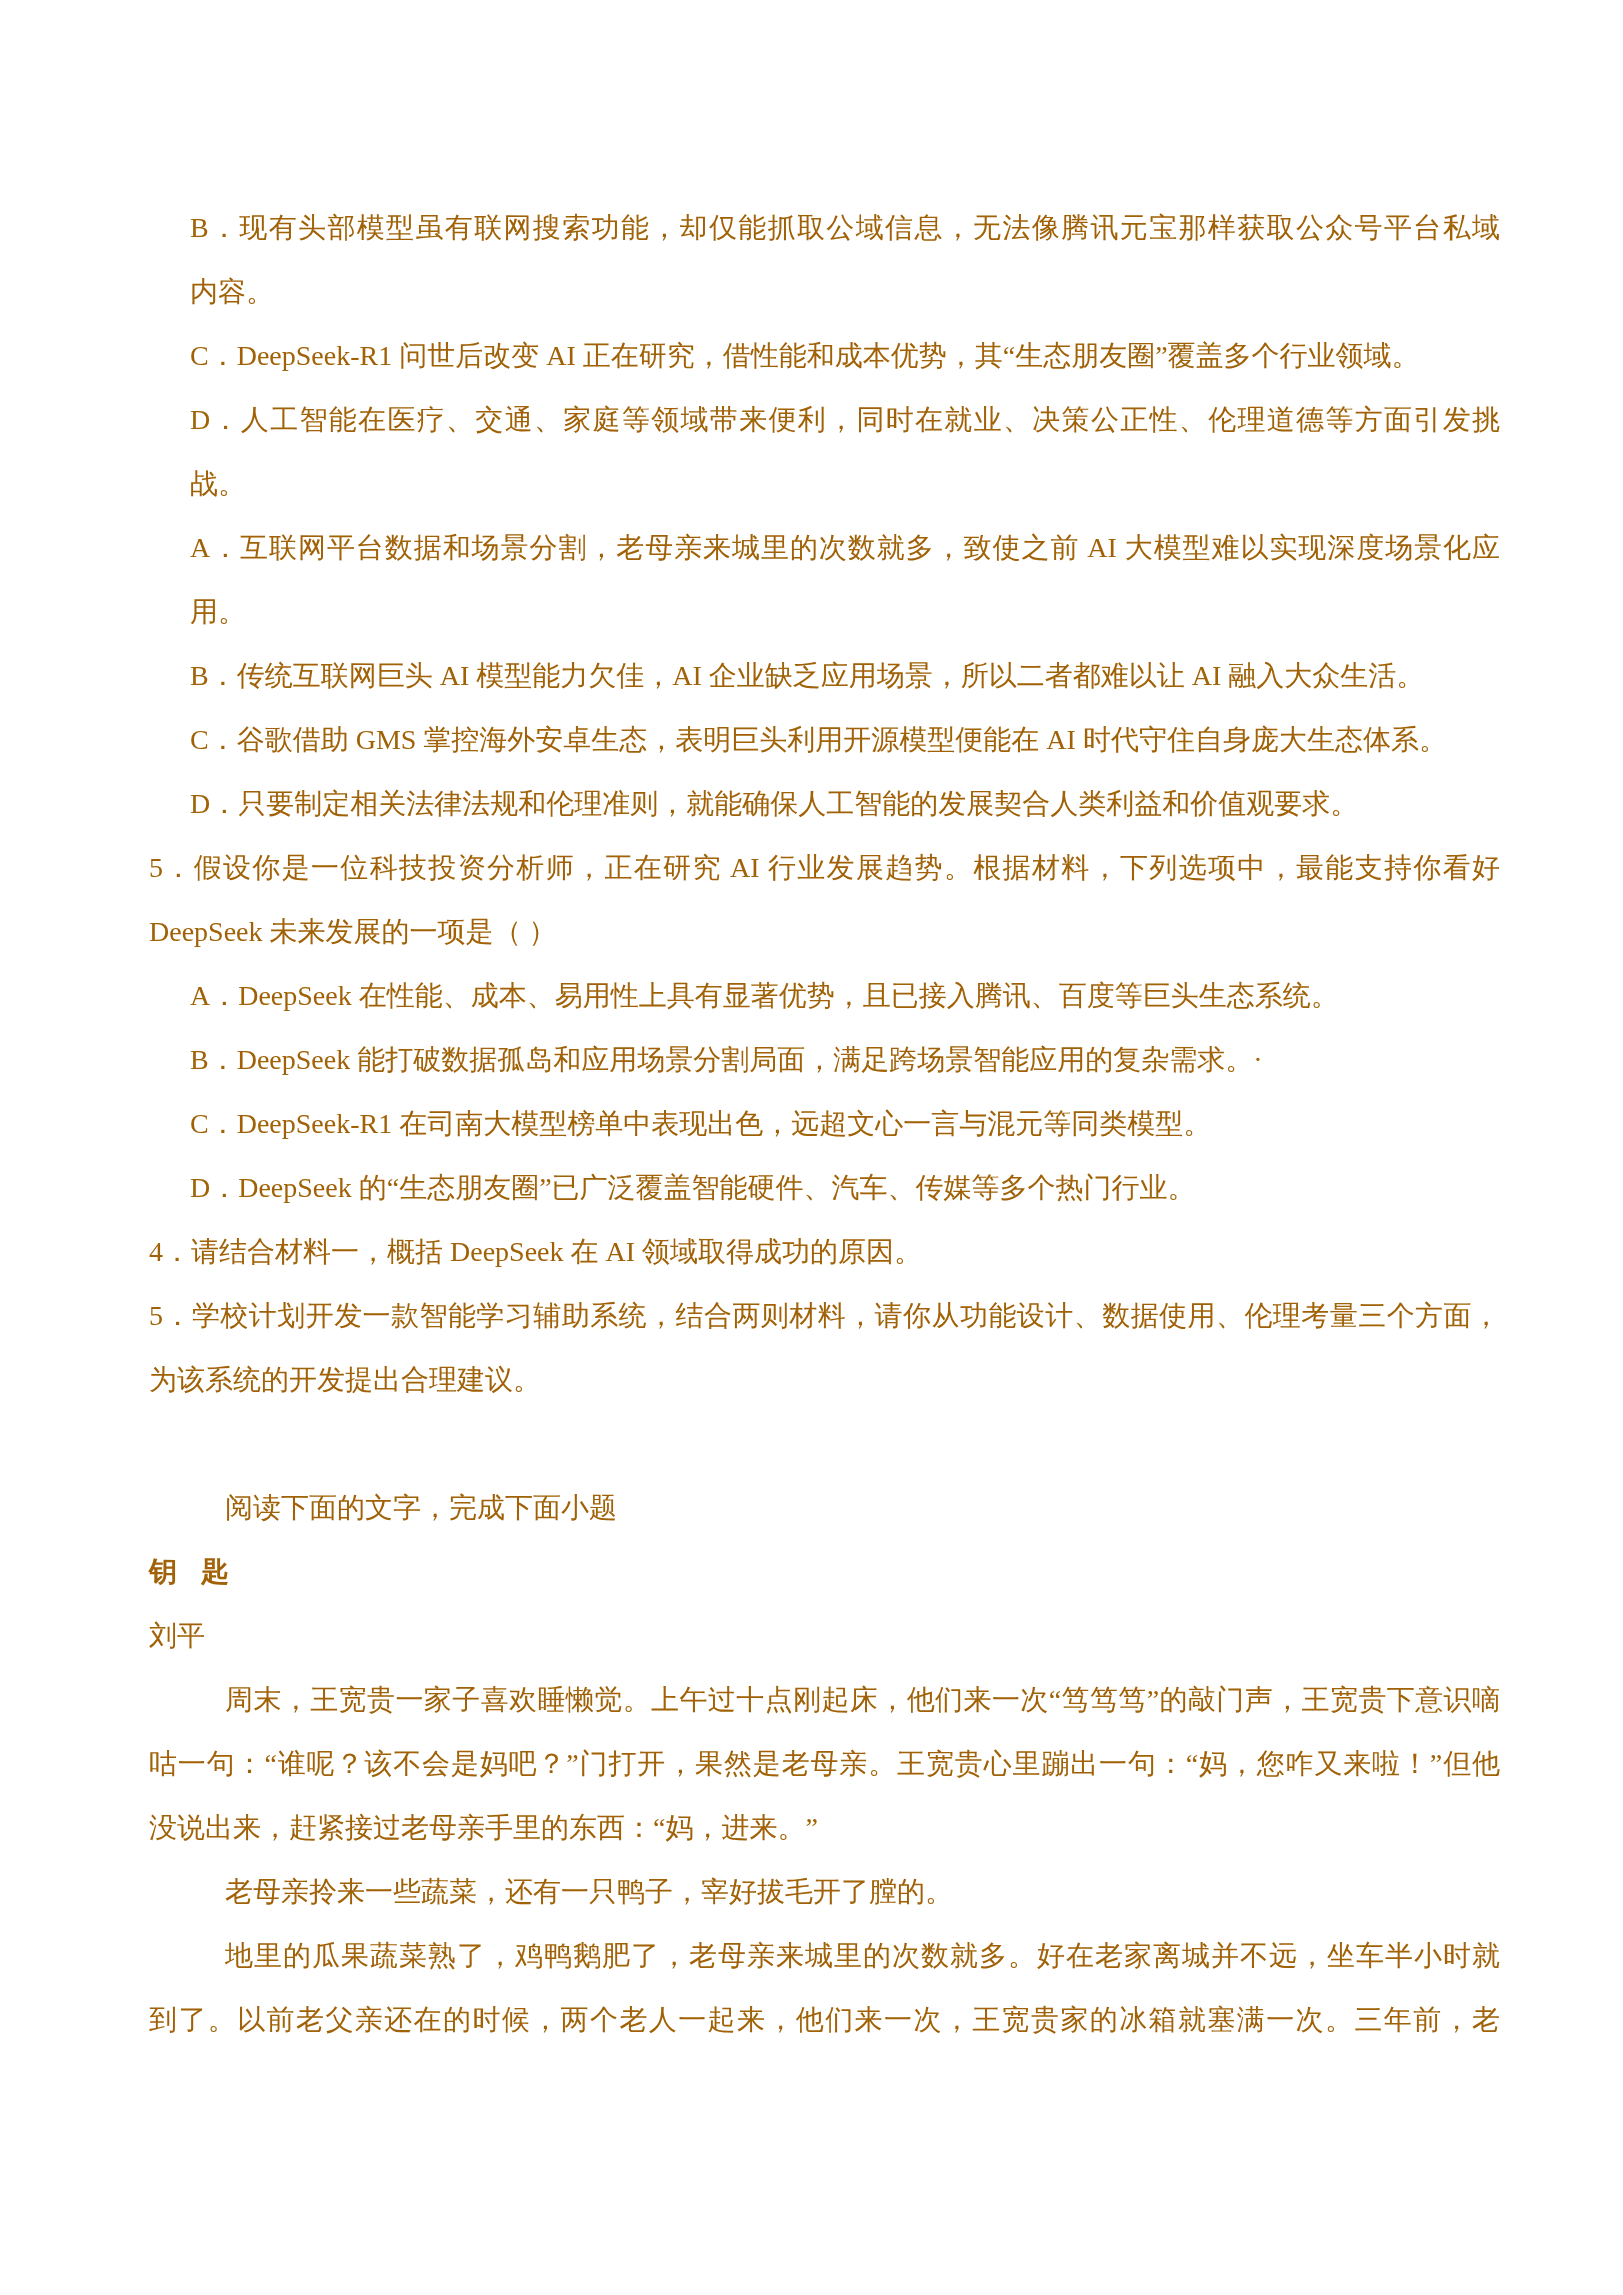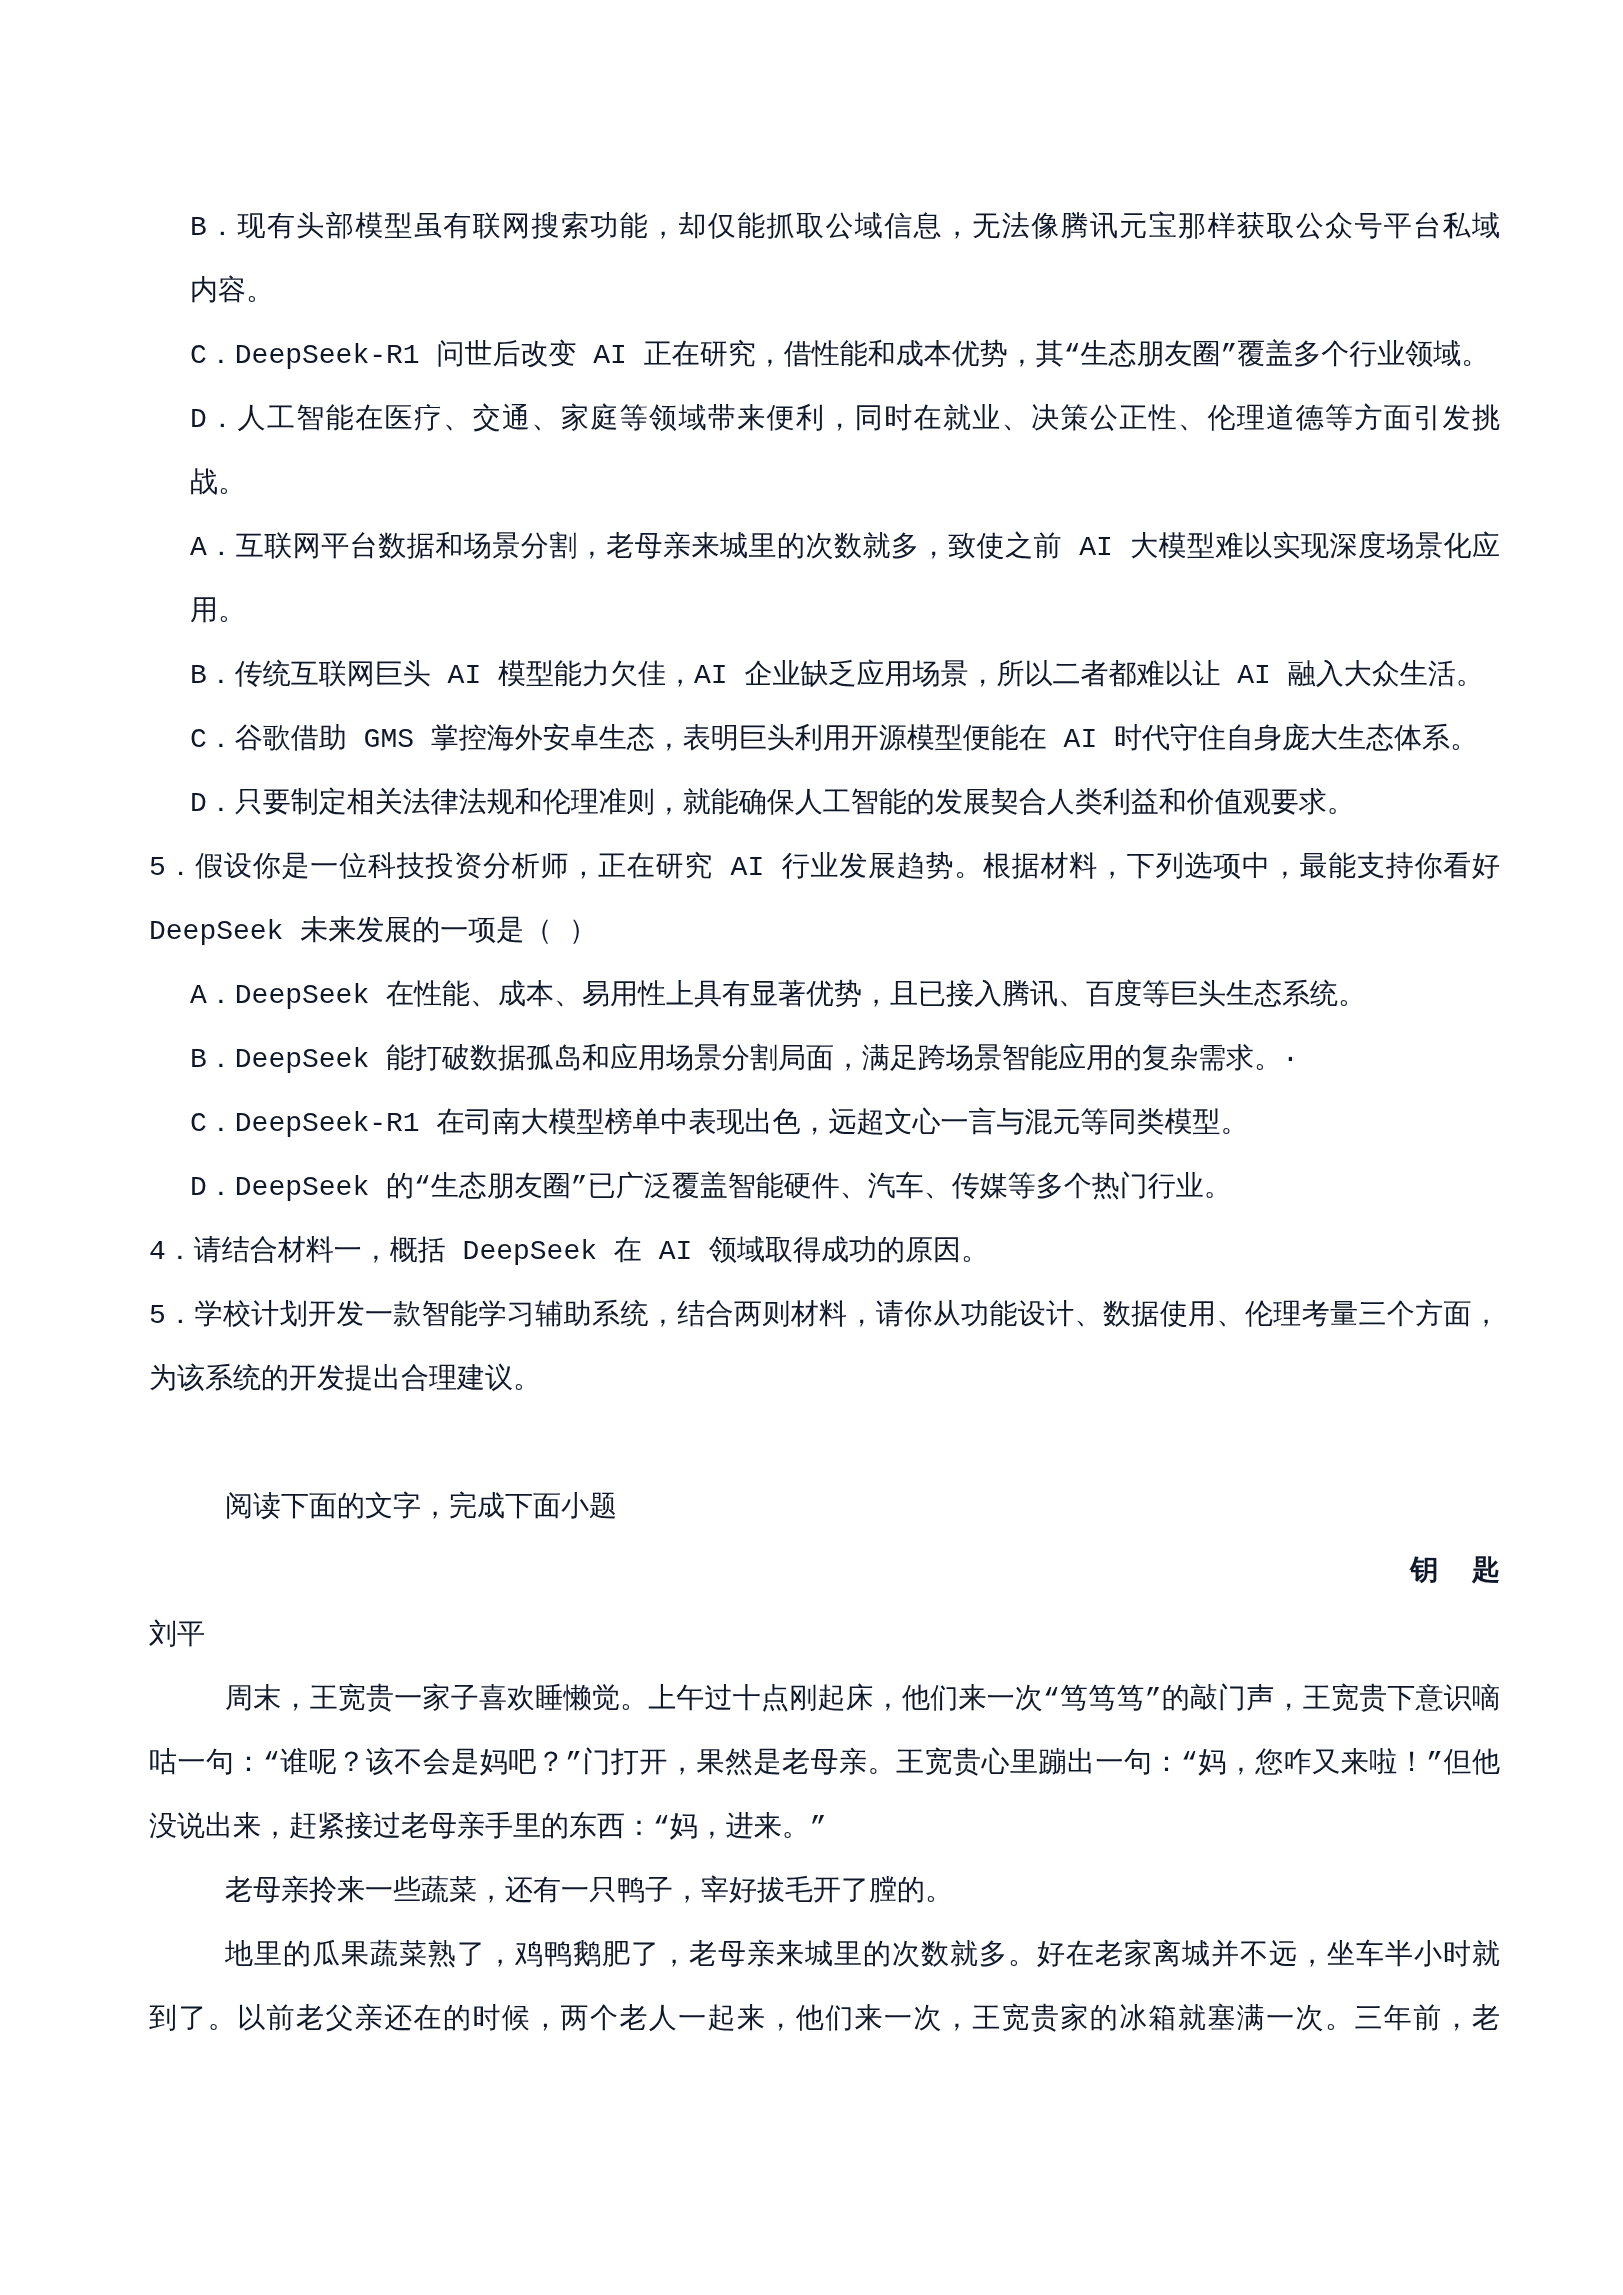--- a/index.html
+++ b/index.html
@@ -11,23 +11,23 @@
     width: 1623px;
     height: 2295px;
     position: relative;
     overflow: hidden;
   }
   .doc {
     position: absolute;
     left: 149px;
     top: 196px;
     width: 1351px;
-    font-family: Liberation Mono, monospace;
+    font-family: Liberation Serif, serif;
     font-size: 28px;
-    color: #0f172a;
+    color: #a16207;
   }
   .line {
     height: 64px;
     line-height: 64px;
   }
   
   .j {
     text-align: justify;
     text-align-last: justify;
   }
@@ -37,21 +37,21 @@
   }
   
   .indent {
     text-indent: 76px;
   }
   
   .gap {
     margin-top: 64px;
   }
   .title {
-    text-align: right;
+    text-align: left;
     font-weight: bold;
     word-spacing: 17px;
   }
   .center {
     text-align: left;
   }
 </style>
 </head>
 <body>
 

